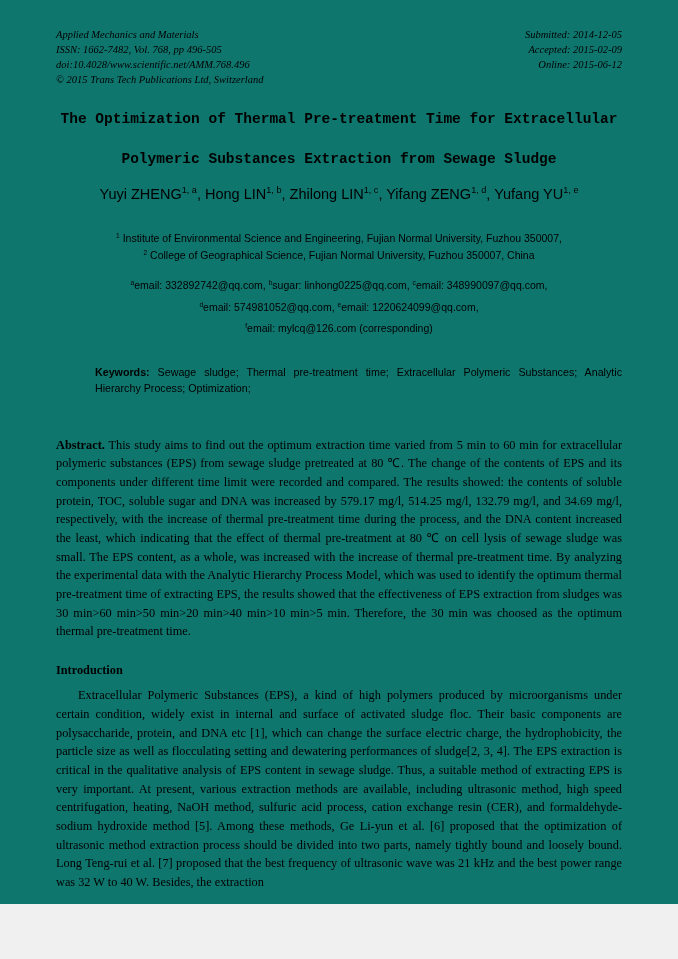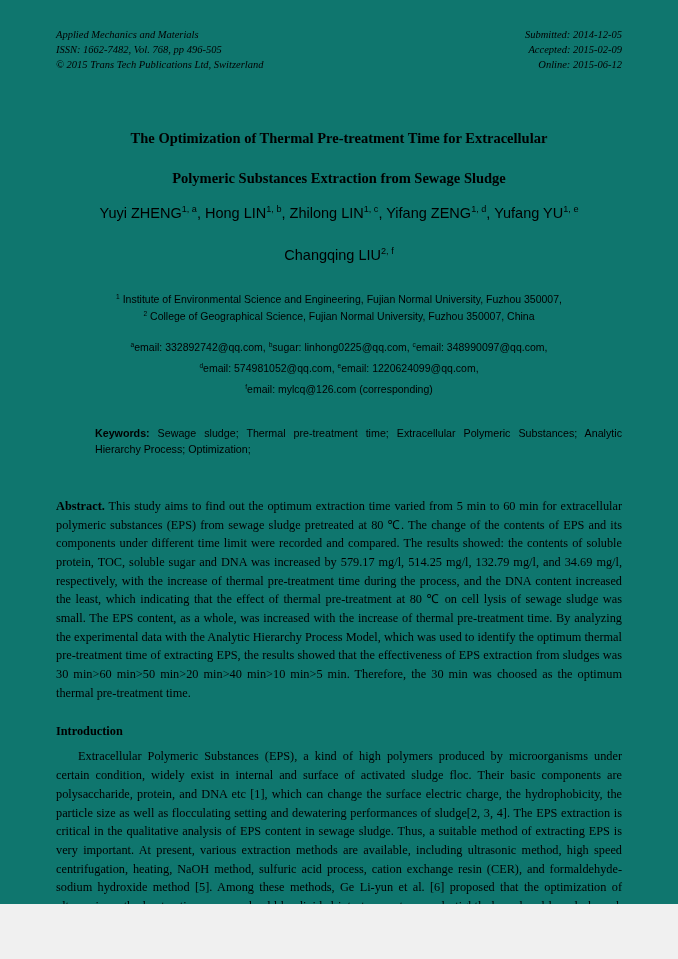--- a/index.html
+++ b/index.html
@@ -28,25 +28,25 @@
     line-height: 1.42;
   }
   .header-left div, .header-right div {
     white-space: nowrap;
   }
   .header-right {
     text-align: right;
   }
   .title {
     text-align: center;
-    font-family: Liberation Serif, serif;
+    font-family: Liberation Mono, monospace;
     font-weight: bold;
     font-size: 14.5px;
     line-height: 1.55;
-    margin-top: 54px;
+    margin-top: 20px;
   }
   .title-line2 {
     margin-top: 18px;
   }
   .authors {
     text-align: center;
     font-family: "Liberation Sans", sans-serif;
     font-size: 14.5px;
     margin-top: 12px;
     line-height: 1.6;
@@ -112,37 +112,37 @@
 </style>
 </head>
 <body>
 
 <div class="page">
 
   <div class="header">
     <div class="header-left">
       <div>Applied Mechanics and Materials</div>
       <div>ISSN: 1662-7482, Vol. 768, pp 496-505</div>
+      <div>doi:10.4028/www.scientific.net/AMM.768.496</div>
       <div>© 2015 Trans Tech Publications Ltd, Switzerland</div>
     </div>
     <div class="header-right">
       <div>Submitted: 2014-12-05</div>
       <div>Accepted: 2015-02-09</div>
       <div>Online: 2015-06-12</div>
     </div>
   </div>
 
   <div class="title">
     <div>The Optimization of Thermal Pre-treatment Time for Extracellular</div>
     <div class="title-line2">Polymeric Substances Extraction from Sewage Sludge</div>
   </div>
 
   <div class="authors">
     <div id="authors-line1"><span>Yuyi ZHENG</span><sup>1, a</sup>, <span>Hong LIN</span><sup>1, b</sup>, <span>Zhilong LIN</span><sup>1, c</sup>, <span>Yifang ZENG</span><sup>1, d</sup>, <span>Yufang YU</span><sup>1, e</sup></div>
-    <div class="authors-line2" id="authors-line2"><span>Changqing LIU</span><sup>2, f</sup></div>
   </div>
 
   <div class="affil">
     <p class="tight"><sup>1</sup> <span>Institute of Environmental Science and Engineering, Fujian Normal University, Fuzhou 350007,</span></p>
     <p><sup>2</sup> <span>College of Geographical Science, Fujian Normal University, Fuzhou 350007, China</span></p>
   </div>
 
   <div class="emails">
     <p id="email-line-1"><sup>a</sup><span>email: 332892742@qq.com, </span><sup>b</sup><span>sugar: linhong0225@qq.com, </span><sup>c</sup><span>email: 348990097@qq.com,</span></p>
     <p id="email-line-2"><sup>d</sup><span>email: 574981052@qq.com, </span><sup>e</sup><span>email: 1220624099@qq.com,</span></p>

